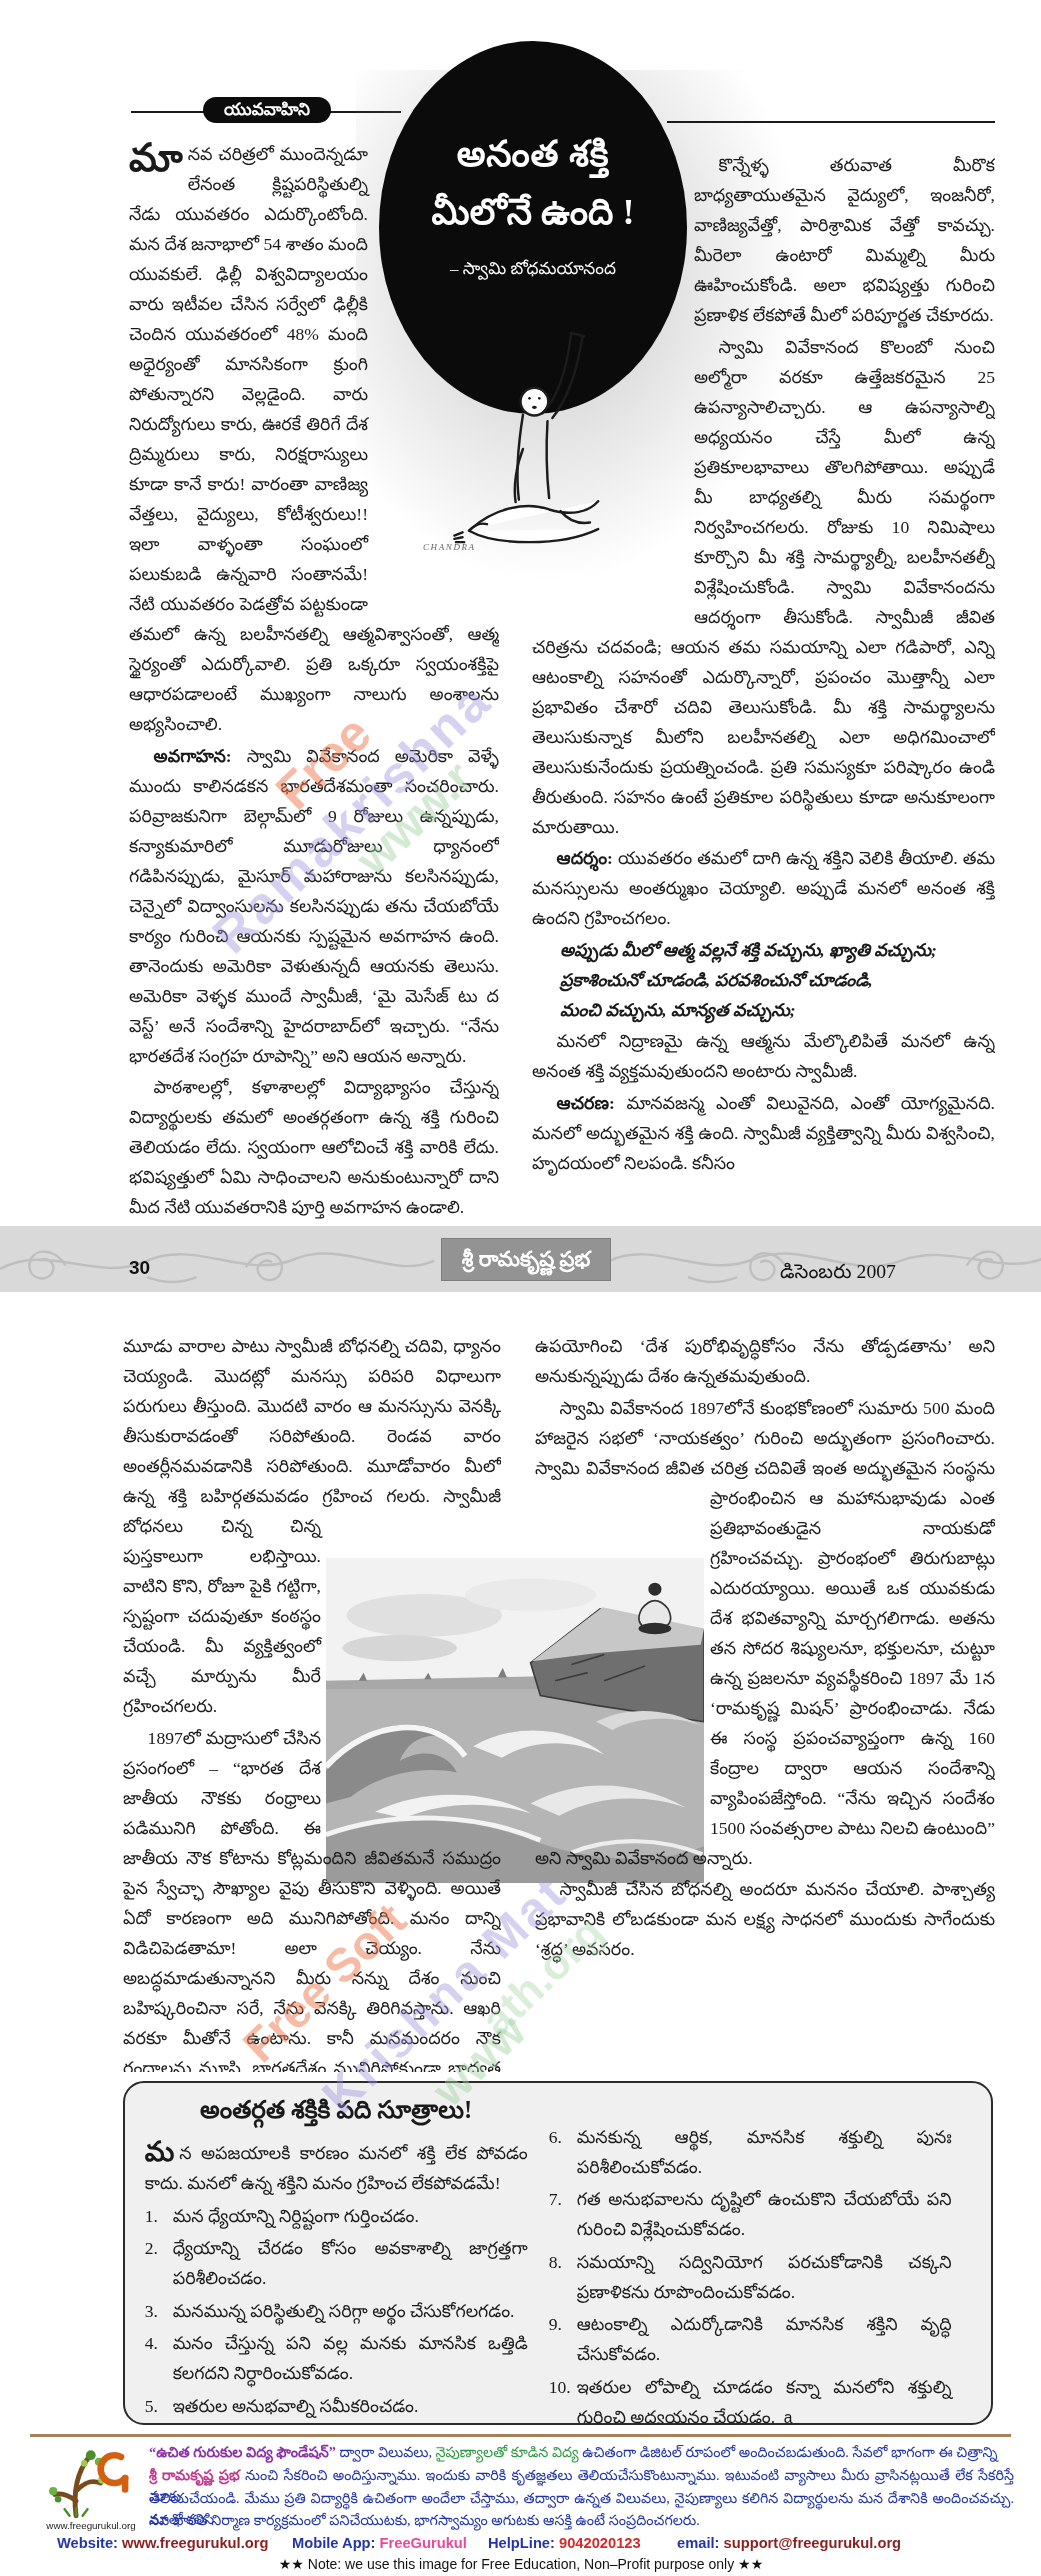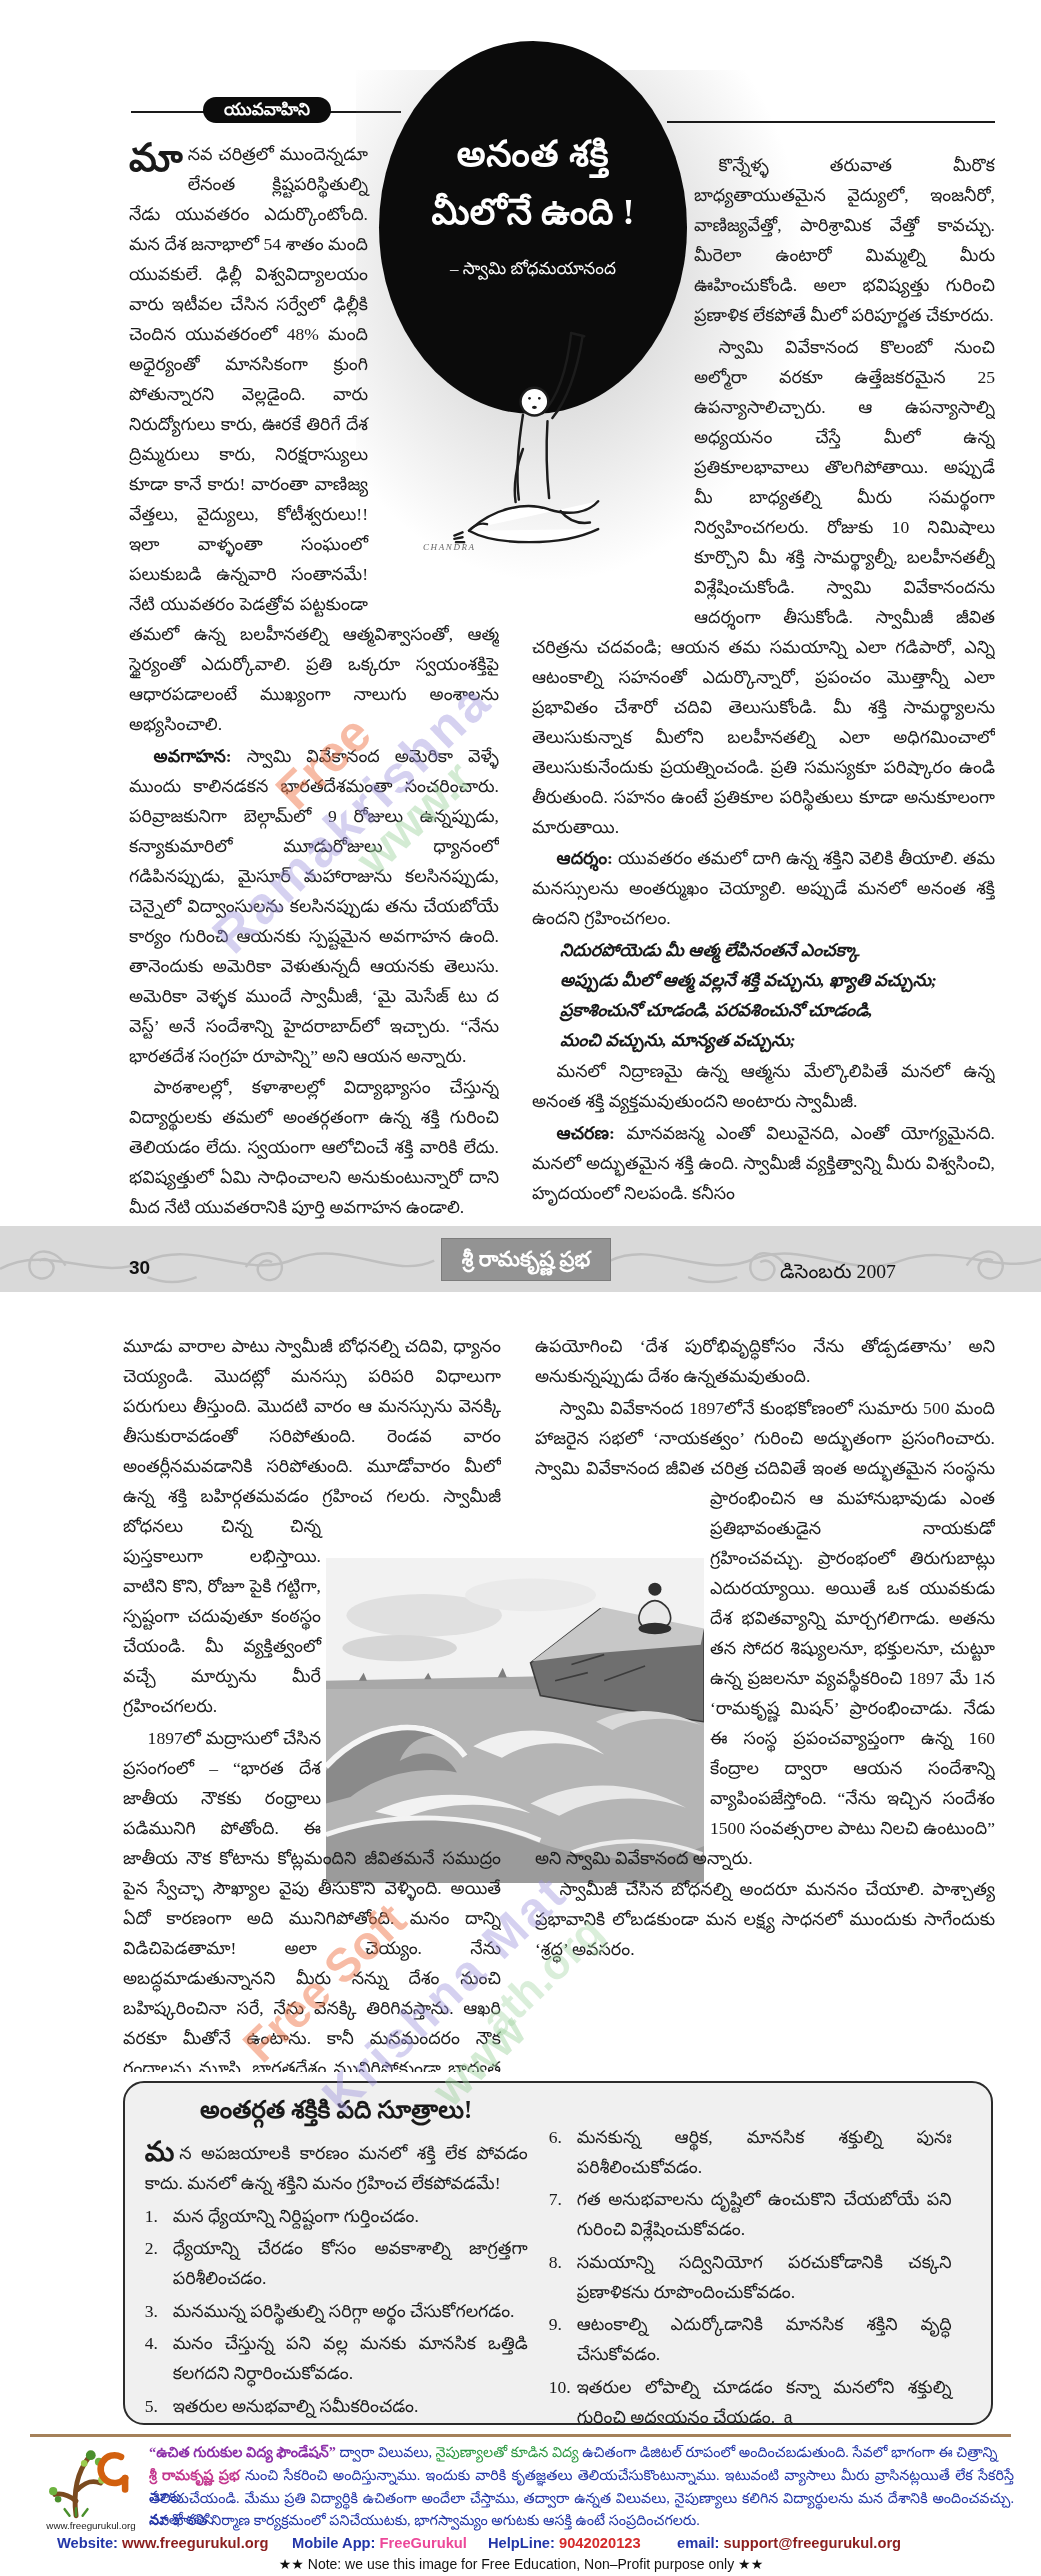--- a/index.html
+++ b/index.html
@@ -138,21 +138,20 @@
     <p class="ind"><span>పాఠశాలల్లో, కళాశాలల్లో విద్యాభ్యాసం చేస్తున్న విద్యార్థులకు తమలో అంతర్గతంగా ఉన్న శక్తి గురించి తెలియడం లేదు. స్వయంగా ఆలోచించే శక్తి వారికి లేదు. భవిష్యత్తులో ఏమి సాధించాలని అనుకుంటున్నారో దాని మీద నేటి యువతరానికి పూర్తి అవగాహన ఉండాలి.</span></p>
 
   </div>
 
   <div class="col s1c2">
     <div class="sp1l"></div>
     <p class="ind"><span>కొన్నేళ్ళ తరువాత మీరొక బాధ్యతాయుతమైన వైద్యులో, ఇంజనీరో, వాణిజ్యవేత్తో, పారిశ్రామిక వేత్తో కావచ్చు. మీరెలా ఉంటారో మిమ్మల్ని మీరు ఊహించుకోండి. అలా భవిష్యత్తు గురించి ప్రణాళిక లేకపోతే మీలో పరిపూర్ణత చేకూరదు.</span></p>
     <p class="ind"><span>స్వామి వివేకానంద కొలంబో నుంచి అల్మోరా వరకూ ఉత్తేజకరమైన 25 ఉపన్యాసాలిచ్చారు. ఆ ఉపన్యాసాల్ని అధ్యయనం చేస్తే మీలో ఉన్న ప్రతికూలభావాలు తొలగిపోతాయి. అప్పుడే మీ బాధ్యతల్ని మీరు సమర్థంగా నిర్వహించగలరు. రోజుకు 10 నిమిషాలు కూర్చొని మీ శక్తి సామర్థ్యాల్నీ, బలహీనతల్నీ విశ్లేషించుకోండి. స్వామి వివేకానందను ఆదర్శంగా తీసుకోండి. స్వామీజీ జీవిత చరిత్రను చదవండి; ఆయన తమ సమయాన్ని ఎలా గడిపారో, ఎన్ని ఆటంకాల్ని సహనంతో ఎదుర్కొన్నారో, ప్రపంచం మొత్తాన్నీ ఎలా ప్రభావితం చేశారో చదివి తెలుసుకోండి. మీ శక్తి సామర్థ్యాలను తెలుసుకున్నాక మీలోని బలహీనతల్ని ఎలా అధిగమించాలో తెలుసుకునేందుకు ప్రయత్నించండి. ప్రతి సమస్యకూ పరిష్కారం ఉండి తీరుతుంది. సహనం ఉంటే ప్రతికూల పరిస్థితులు కూడా అనుకూలంగా మారుతాయి.</span></p>
     <p class="ind"><span class="runin">ఆదర్శం:</span> <span>యువతరం తమలో దాగి ఉన్న శక్తిని వెలికి తీయాలి. తమ మనస్సులను అంతర్ముఖం చెయ్యాలి. అప్పుడే మనలో అనంత శక్తి ఉందని గ్రహించగలం.</span></p>
     <div class="verse">
-      <div>నిదురపోయెడు మీ ఆత్మ  లేపినంతనే ఎంచక్కా</div>
       <div>అప్పుడు మీలో ఆత్మ వల్లనే శక్తి వచ్చును, ఖ్యాతి వచ్చును;</div>
       <div>ప్రకాశించునో చూడండి, పరవశించునో చూడండి,</div>
       <div>మంచి వచ్చును, మాన్యత వచ్చును;</div>
     </div>
     <p class="ind"><span>మనలో నిద్రాణమై ఉన్న ఆత్మను మేల్కొలిపితే మనలో ఉన్న అనంత శక్తి వ్యక్తమవుతుందని అంటారు స్వామీజీ.</span></p>
     <p class="ind"><span class="runin">ఆచరణ:</span> <span>మానవజన్మ ఎంతో విలువైనది, ఎంతో యోగ్యమైనది. మనలో అద్భుతమైన శక్తి ఉంది. స్వామీజీ వ్యక్తిత్వాన్ని మీరు విశ్వసించి, హృదయంలో నిలపండి. కనీసం</span></p>
   </div>
 
   <div class="band">
     <svg width="1042" height="66" viewBox="0 0 1272 80">

